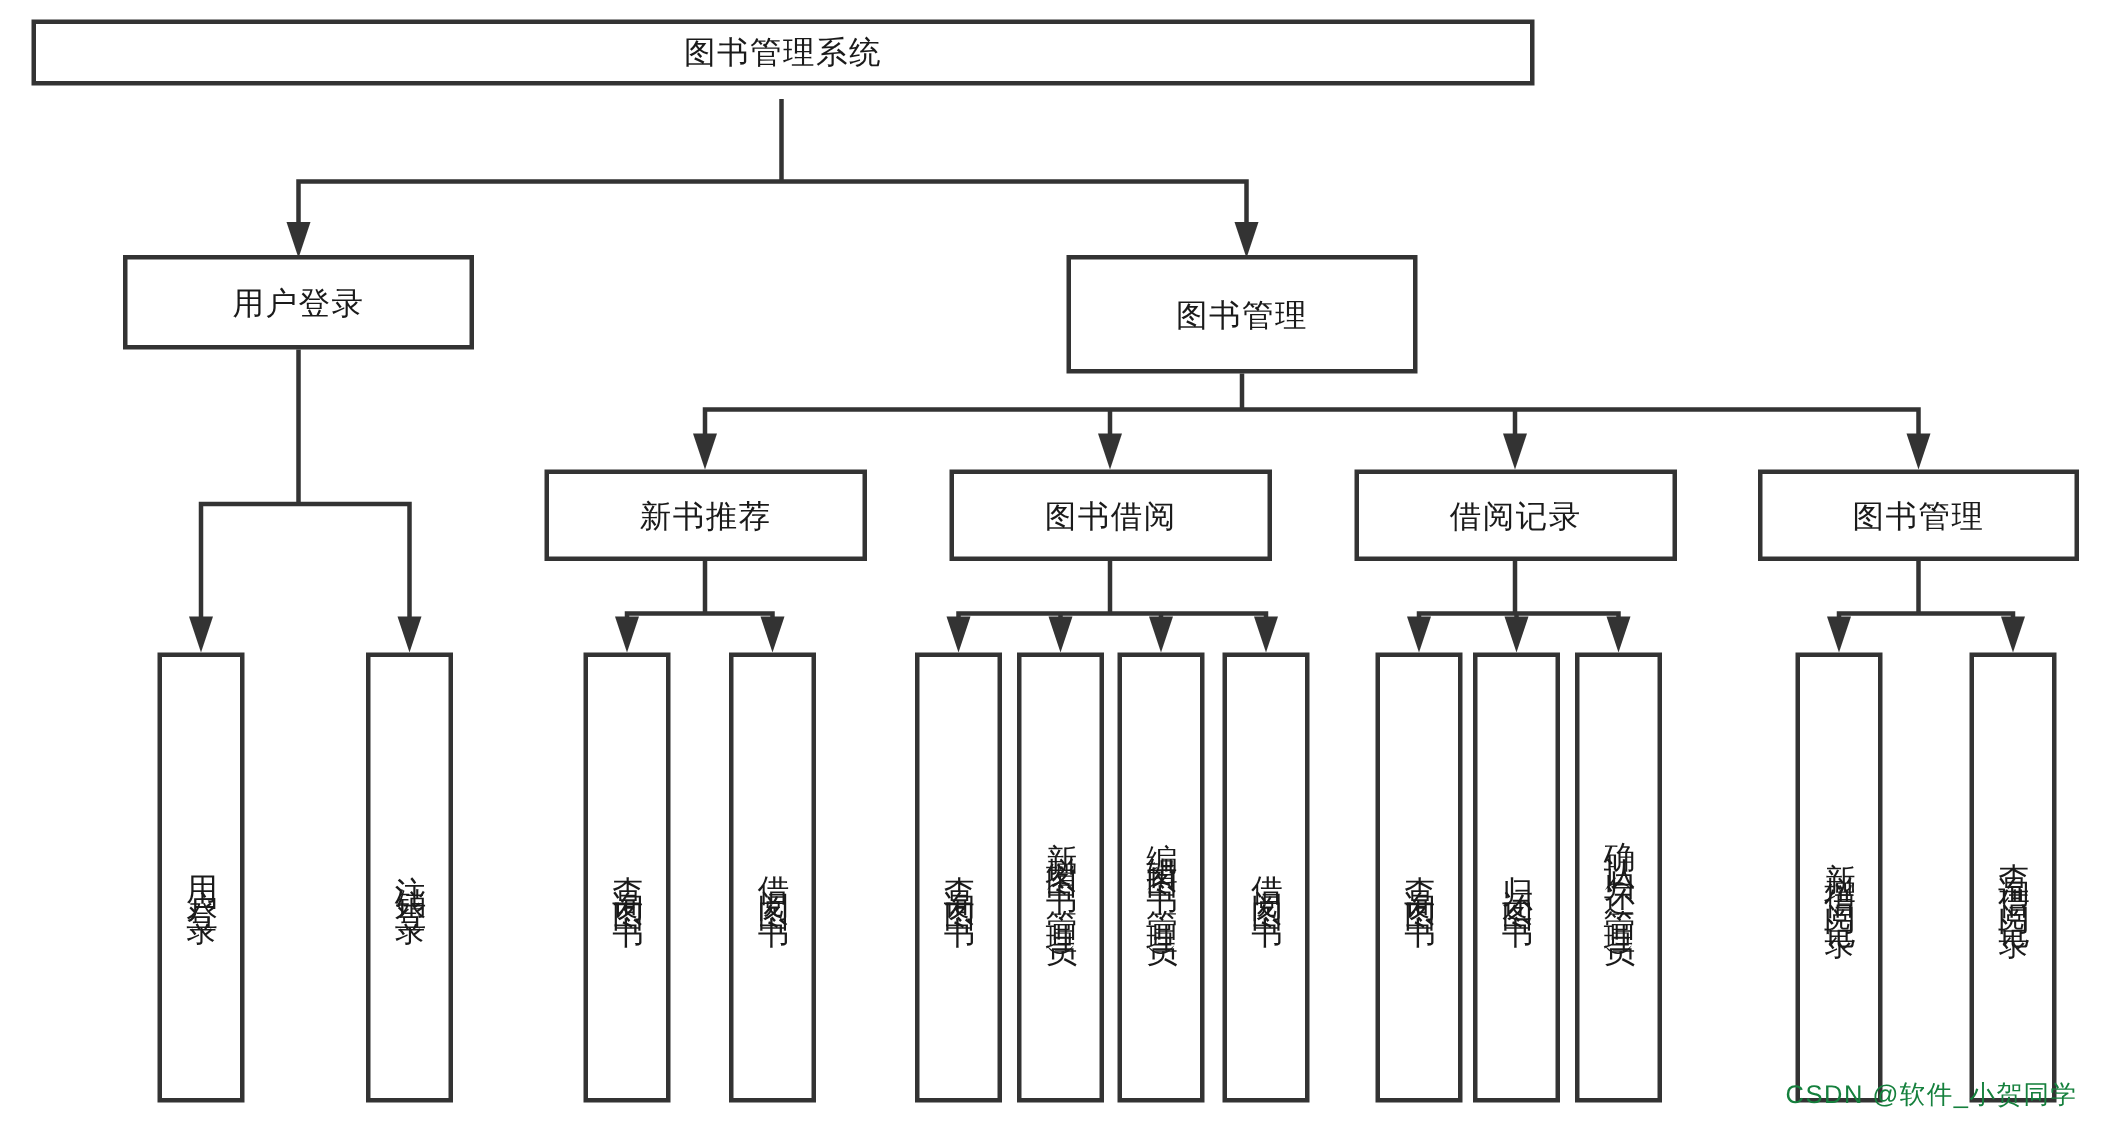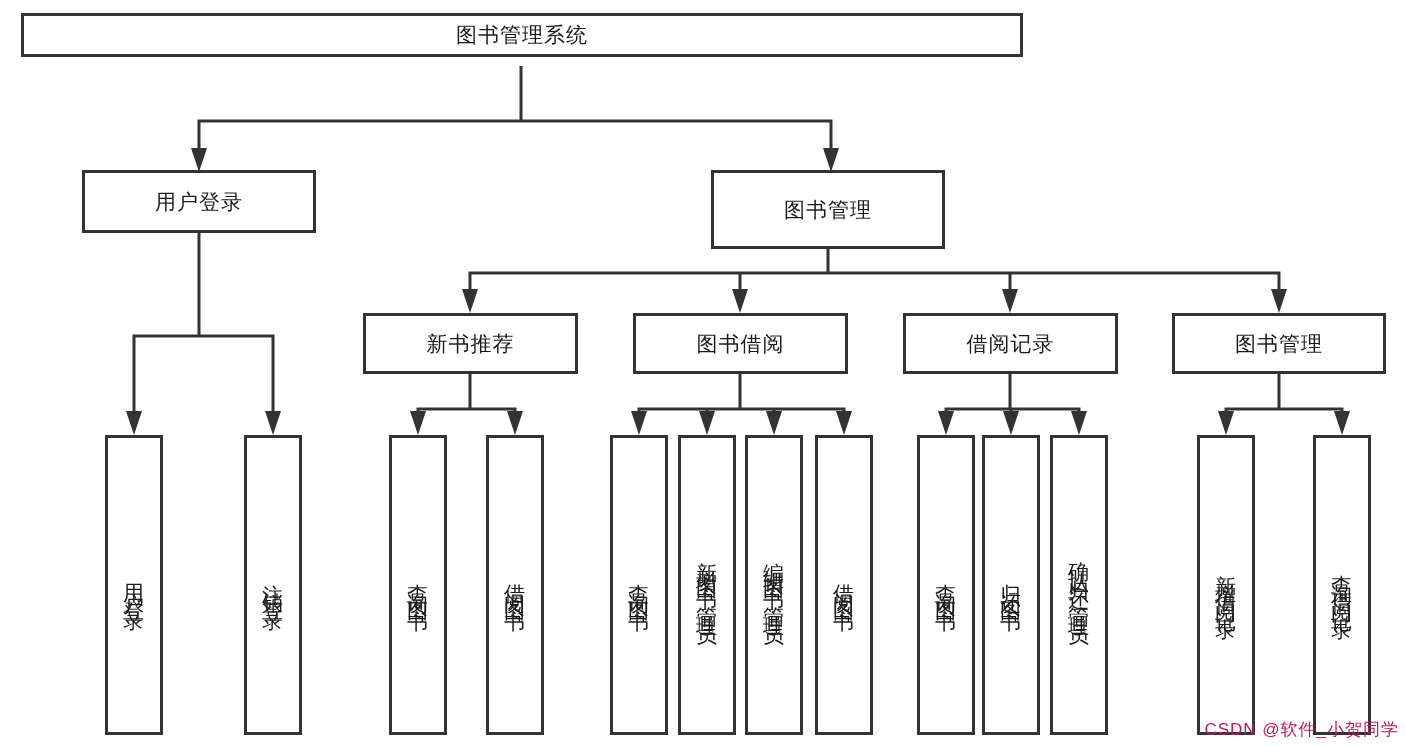--- a/index.html
+++ b/index.html
@@ -65,24 +65,24 @@
   .lf-6  { left: 678px; }
   .lf-7  { left: 745px; }
   .lf-8  { left: 815px; }
   .lf-9  { left: 917px; }
   .lf-10 { left: 982px; }
   .lf-11 { left: 1050px; }
   .lf-12 { left: 1197px; }
   .lf-13 { left: 1313px; }
   .watermark {
     position: absolute;
-    right: 6px;
+    right: 20px;
     bottom: 6px;
     font-size: 17px;
-    color: #be185d;
+    color: #15803d;
     letter-spacing: 1px;
     z-index: 3;
     white-space: nowrap;
   }
 </style>
 </head>
 <body>
 
 <div id="stage">
 

